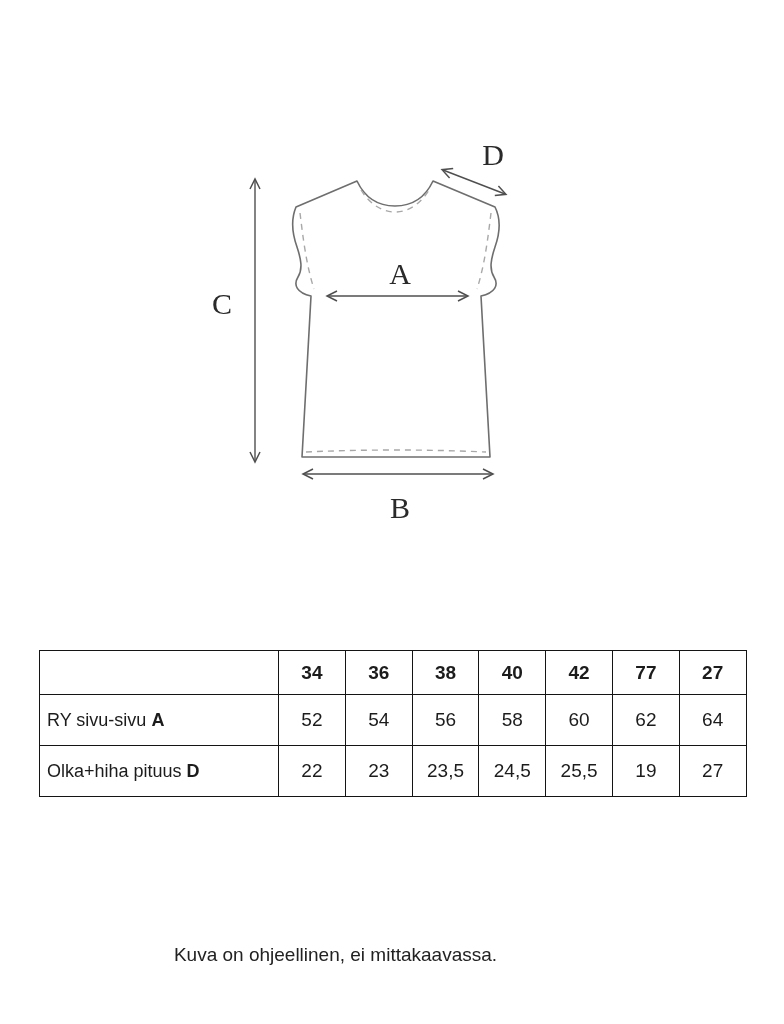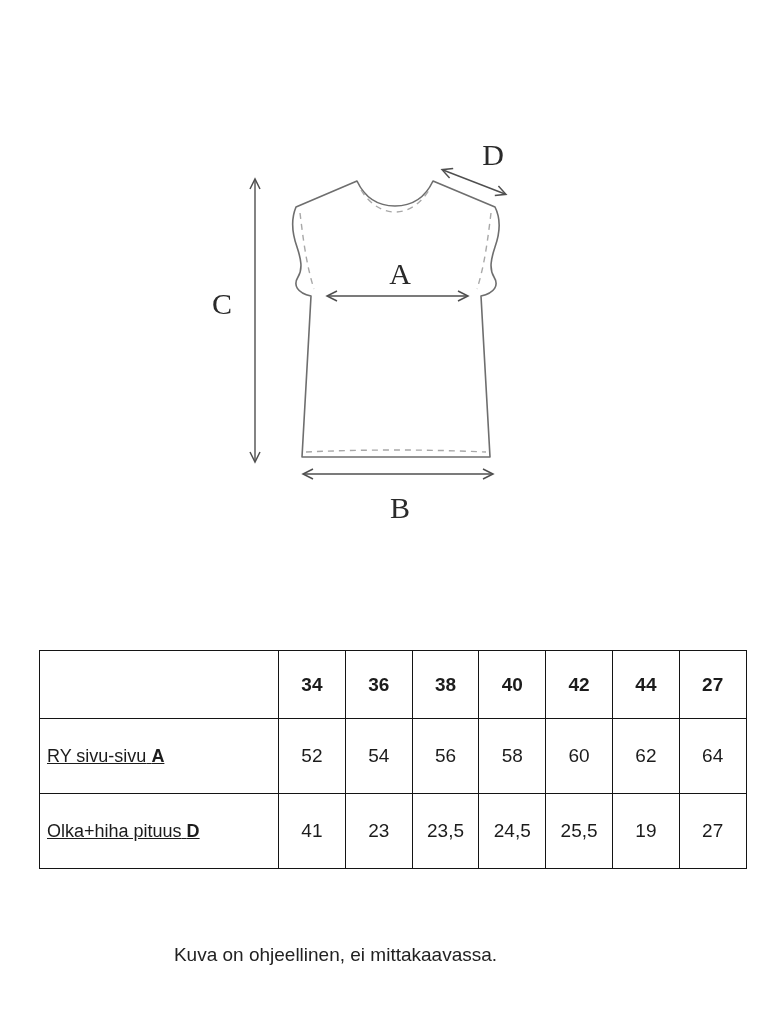--- a/index.html
+++ b/index.html
@@ -30,29 +30,28 @@
     border-collapse: collapse;
     table-layout: fixed;
     font-size: 19px;
     color: #1c1c1c;
   }
   #size-table td {
     border: 1.6px solid #141414;
     text-align: center;
     vertical-align: middle;
     height: 50px;
-    padding: 12px;
+    padding: 0;
     background: #ffffff;
   }
   #size-table tr.header-row td { height: 43px; font-weight: 700; }
   #size-table td.label-cell {
     text-align: left;
     padding-left: 7px;
     font-size: 18px;
-    text-decoration: underline;
   }
   #size-table col.label-col { width: 239px; }
   #size-table col.size-col { width: 66.8px; }
   .letter-bold { font-weight: 700; }
   #caption {
     position: absolute;
     left: 0;
     top: 944px;
     width: 671px;
     text-align: center;
@@ -123,36 +122,36 @@
         <col class="size-col">
     </colgroup>
     <tbody>
       <tr class="header-row">
         <td class="label-cell"></td>
         <td>34</td>
         <td>36</td>
         <td>38</td>
         <td>40</td>
         <td>42</td>
-        <td>44</td>
+        <td>77</td>
         <td>27</td>
       </tr>
       <tr>
         <td class="label-cell"><span>RY sivu-sivu</span> <span class="letter-bold">A</span></td>
         <td>52</td>
         <td>54</td>
         <td>56</td>
         <td>58</td>
         <td>60</td>
         <td>62</td>
         <td>64</td>
       </tr>
       <tr>
         <td class="label-cell"><span>Olka+hiha pituus</span> <span class="letter-bold">D</span></td>
-        <td>41</td>
+        <td>22</td>
         <td>23</td>
         <td>23,5</td>
         <td>24,5</td>
         <td>25,5</td>
         <td>19</td>
         <td>27</td>
       </tr>
     </tbody>
   </table>
 

